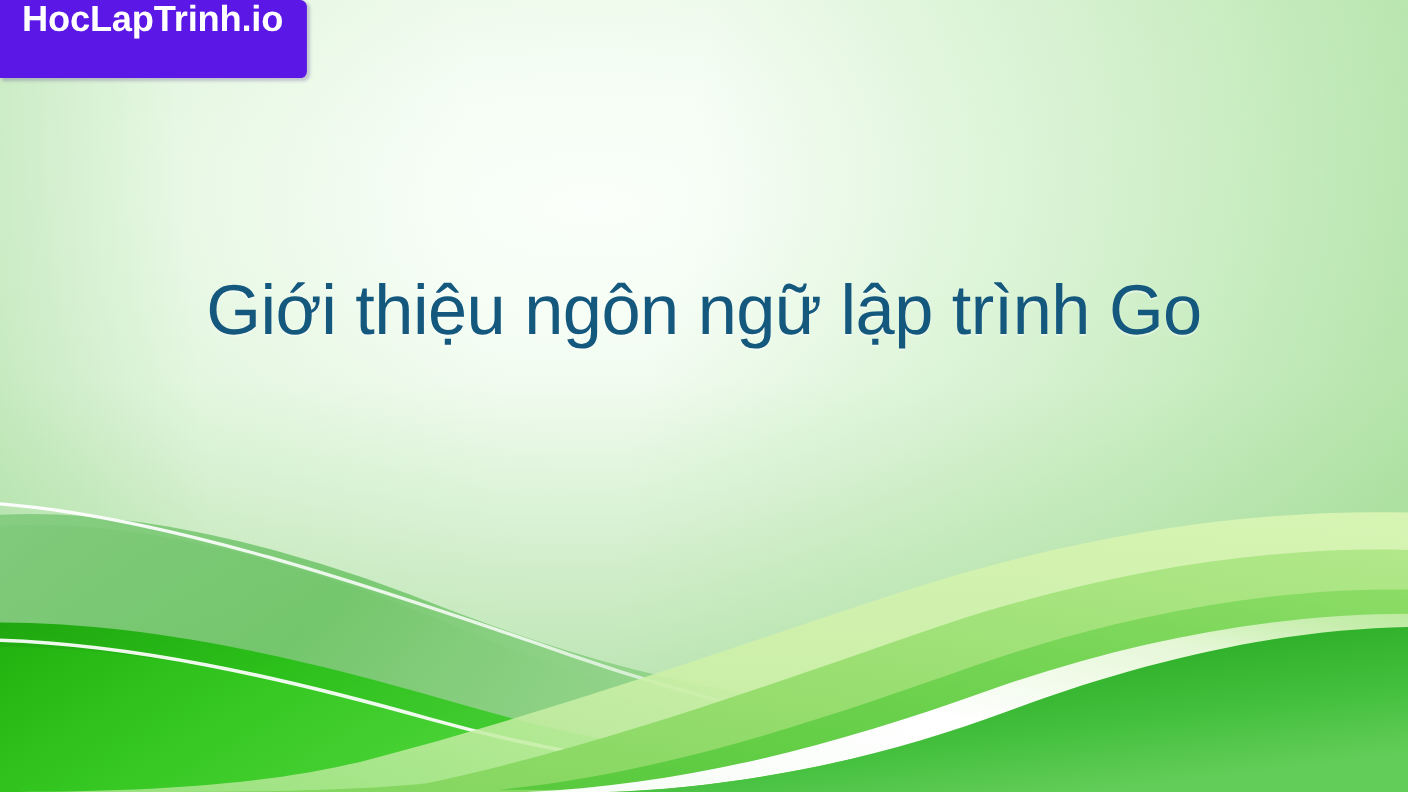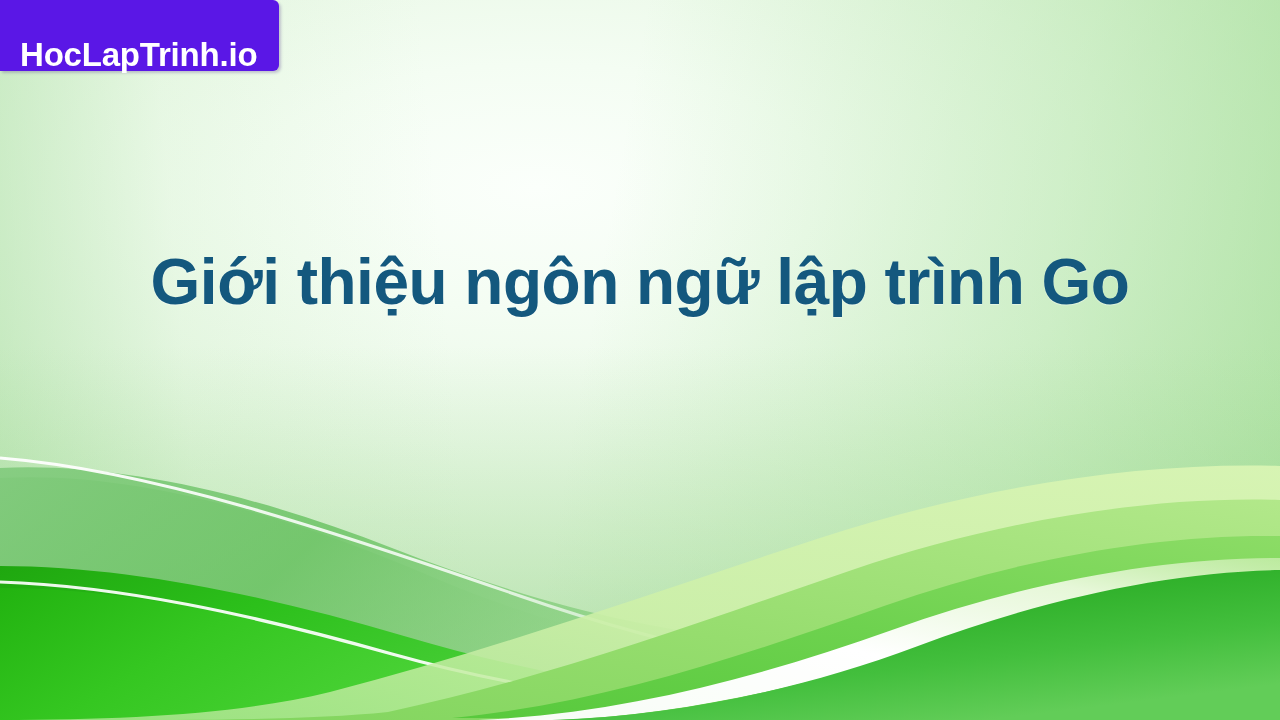--- a/index.html
+++ b/index.html
@@ -68,21 +68,21 @@
   }
 
   
   .logo-badge {
     position: absolute;
     left: 0;
     top: 0;
     height: 71px;
     padding: 0 22px 0 20px;
     display: flex;
-    align-items: flex-end;
+    align-items: flex-start;
     background: #5a17e6;
     border-radius: 0 6px 6px 0;
     box-shadow: 2px 2px 3px rgba(40,0,110,0.22);
     z-index: 20;
   }
   .logo-text {
     color: #ffffff;
     font-size: 33px;
     font-weight: bold;
     letter-spacing: -0.2px;
@@ -101,21 +101,21 @@
     display: flex;
     justify-content: center;
     padding: 0 64px;
   }
   .slide-title {
     margin: 0;
     width: 1160px;
     text-align: center;
     color: #14587e;
     font-size: 64px;
-    font-weight: bold;
+    font-weight: normal;
     line-height: 1.14;
     letter-spacing: -0.5px;
     font-family: "Liberation Sans", sans-serif;
     text-shadow: 0 1px 1px rgba(255,255,255,0.45);
   }
 </style>
 </head>
 <body>
 
 <div id="slide">

